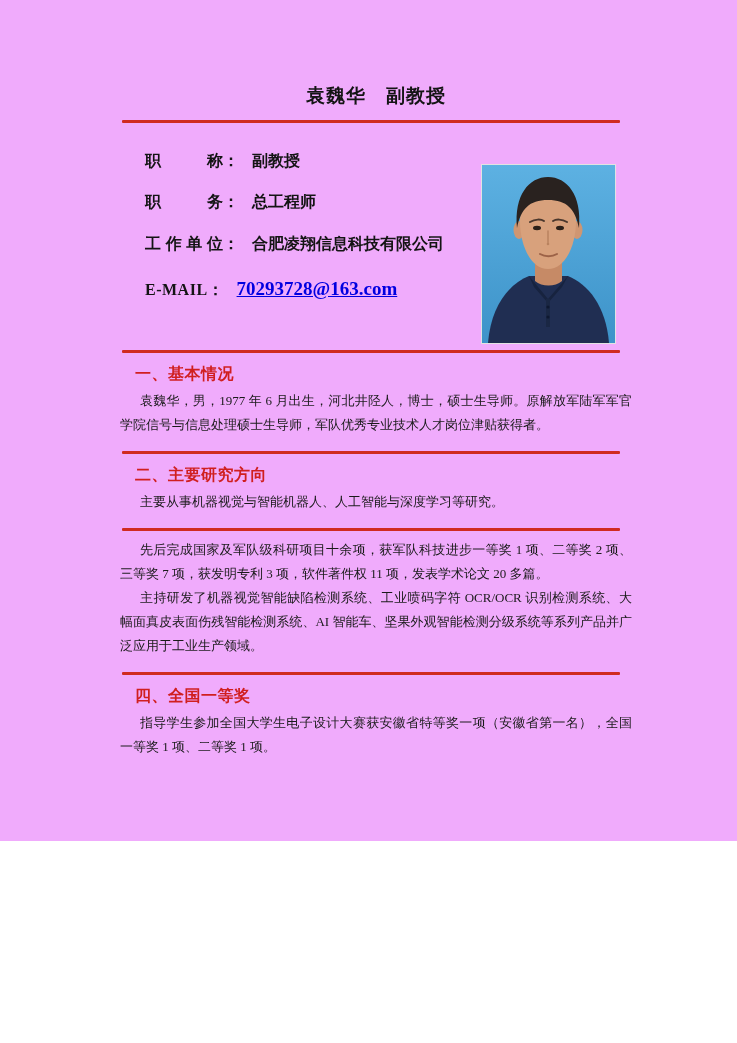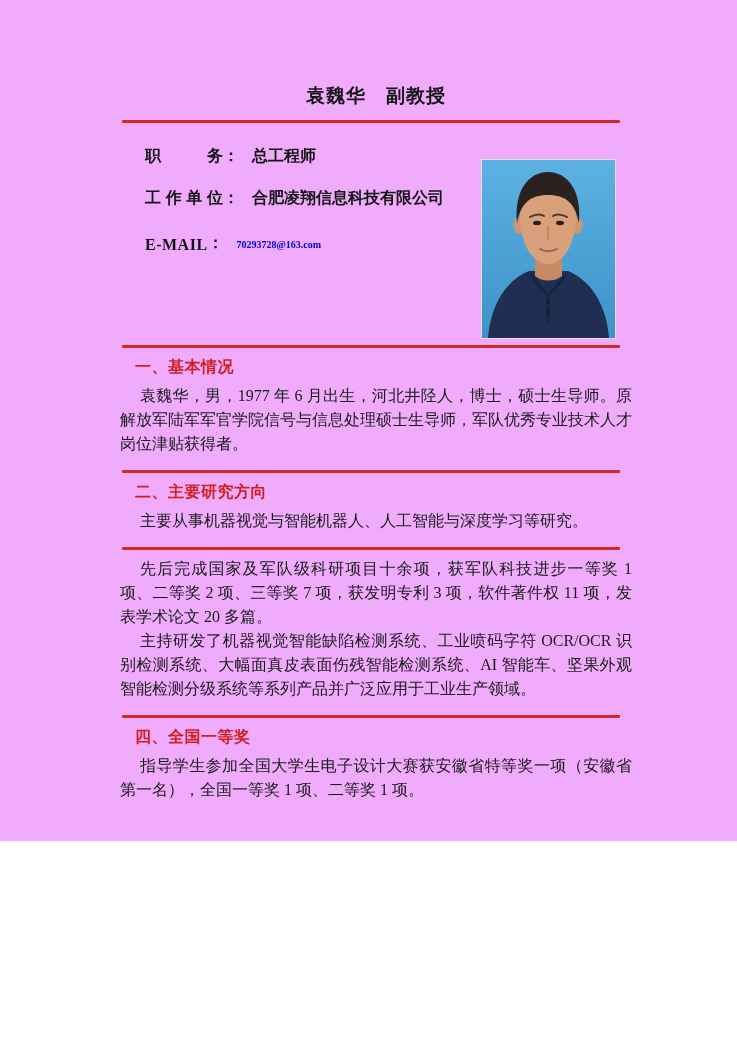--- a/index.html
+++ b/index.html
@@ -41,59 +41,62 @@
   .lbl {
     display:inline-block; width:78px;
     text-align:justify; text-align-last:justify;
     vertical-align:bottom;
   }
   .row-4 .lbl { width:auto; text-align:center; text-align-last:left; letter-spacing:0.5px; }
   .colon { display:inline-block; }
   .val { margin-left:13px; }
   .email-link {
     margin-left:13px;
-    color:#0000e0; font-weight:700; font-size:10px;
-    cursor:pointer;
+    color:#0000e0; font-weight:700; font-size:19px;
+    text-decoration:underline; cursor:pointer;
   }
 
   .photo {
     position:absolute; left:361px; top:12px;
     width:133px; height:178px;
     border:1px solid #e2e2e2; background:#47a0d6;
   }
   .photo svg { display:block; }
 
   
   .section > .rule { margin-top:14px; }
   .section.first > .rule { margin-top:0; }
   .section h2 {
     margin:12px 0 0 15px;
-    font-family:Liberation Mono, monospace;
+    font-family:Liberation Sans, sans-serif;
     font-size:16px; line-height:17px; font-weight:700;
     letter-spacing:0.5px; color:#d01f1f;
   }
   .section p {
     margin:7px 0 0 0;
-    font-size:16px; line-height:24px;
+    font-size:13px; line-height:24px;
     text-align:justify; text-indent:20px;
     color:#1a1a1a;
     font-family:Liberation Serif, serif;
   }
   .section p + p { margin-top:0; }
 </style>
 </head>
 <body>
 
 <div class="page">
   <div class="content">
 
     <h1 class="doc-title">袁魏华　副教授</h1>
     <div class="rule title-rule"></div>
 
     <div class="info">
+      <div class="info-row row-1">
+        <span class="lbl">职称</span><span class="colon">：</span><span class="val">副教授</span>
+      </div>
       <div class="info-row row-2">
         <span class="lbl">职务</span><span class="colon">：</span><span class="val">总工程师</span>
       </div>
       <div class="info-row row-3">
         <span class="lbl">工作单位</span><span class="colon">：</span><span class="val">合肥凌翔信息科技有限公司</span>
       </div>
       <div class="info-row row-4">
         <span class="lbl">E-MAIL</span><span class="colon">：</span><a class="email-link">70293728@163.com</a>
       </div>
 

